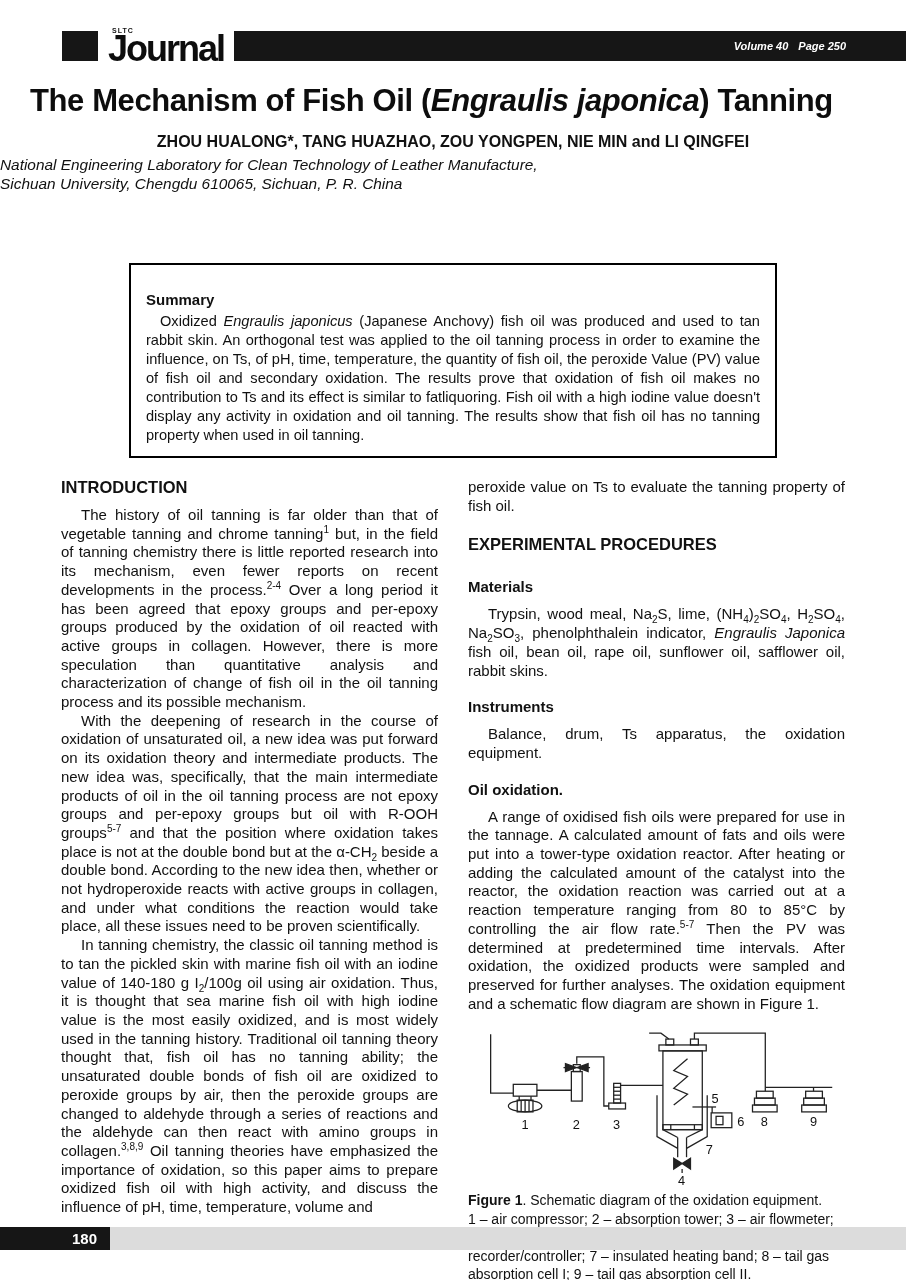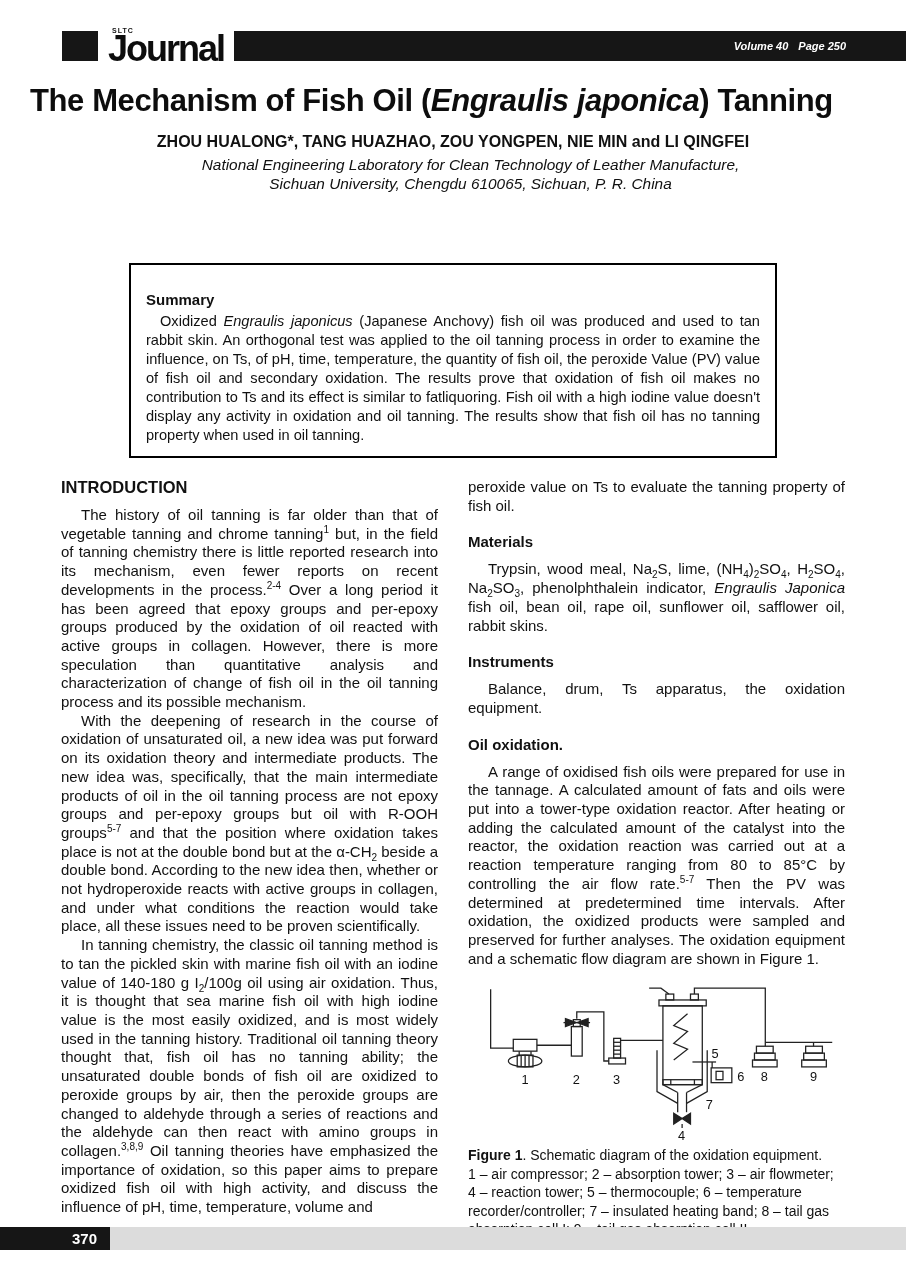--- a/index.html
+++ b/index.html
@@ -13,21 +13,21 @@
   .bar-left{width:36px;background:#161616;}
   .logo-box{width:136px;position:relative;background:#fff;}
   .logo-small{position:absolute;top:-4px;left:14px;font-size:7px;font-weight:bold;letter-spacing:1px;color:#111;}
   .logo-main{position:absolute;top:-3px;left:10px;font-size:36px;font-weight:bold;letter-spacing:-2px;color:#0d0d0d;}
   .bar-right{flex:1;background:#161616;display:flex;align-items:center;justify-content:flex-end;padding-right:60px;}
   .volume-text{color:#fff;font-style:italic;font-weight:bold;font-size:11px;}
   .volume-text span{margin-left:10px;}
   
   .paper-title{margin:22px 30px 0;text-align:left;font-size:31px;font-weight:bold;letter-spacing:-0.4px;color:#0d0d0d;}
   .authors{margin-top:14px;text-align:center;font-weight:bold;font-size:16px;}
-  .affiliation{margin-top:4px;text-align:center;font-style:italic;font-size:15.4px;line-height:19px;padding-left:35px;}
+  .affiliation{margin-top:4px;font-style:italic;font-size:15.4px;line-height:19px;}
   
   .summary-box{width:614px;margin:70px auto 0;border:2px solid #000;padding:26px 15px 11px;}
   .summary-heading{font-weight:bold;font-size:15px;margin:0 0 4px;}
   .summary-body{font-size:14.6px;line-height:19px;text-align:justify;text-indent:14px;margin:0;}
   
   .columns{margin:20px 61px 0;display:grid;grid-template-columns:1fr 1fr;column-gap:30px;}
   .col{min-width:0;}
   h2.section{font-size:16.5px;font-weight:bold;margin:0 0 9px;}
   h2.section-mid{font-size:16.5px;font-weight:bold;margin:20px 0 24px;}
   h3.subsection{font-size:15px;font-weight:bold;margin:18px 0 10px;}
@@ -82,20 +82,21 @@
   <div class="col">
     <h2 class="section">INTRODUCTION</h2>
     <p class="para"><span>The history of oil tanning is far older than that of vegetable tanning and chrome tanning</span><sup>1</sup><span> but, in the field of tanning chemistry there is little reported research into its mechanism, even fewer reports on recent developments in the process.</span><sup>2-4</sup><span> Over a long period it has been agreed that epoxy groups and per-epoxy groups produced by the oxidation of oil reacted with active groups in collagen. However, there is more speculation than quantitative analysis and characterization of change of fish oil in the oil tanning process and its possible mechanism.</span></p>
     <p class="para"><span>With the deepening of research in the course of oxidation of unsaturated oil, a new idea was put forward on its oxidation theory and intermediate products. The new idea was, specifically, that the main intermediate products of oil in the oil tanning process are not epoxy groups and per-epoxy groups but oil with R-OOH groups</span><sup>5-7</sup><span> and that the position where oxidation takes place is not at the double bond but at the α-CH</span><sub>2</sub><span> beside a double bond. According to the new idea then, whether or not hydroperoxide reacts with active groups in collagen, and under what conditions the reaction would take place, all these issues need to be proven scientifically.</span></p>
     <p class="para"><span>In tanning chemistry, the classic oil tanning method is to tan the pickled skin with marine fish oil with an iodine value of 140-180 g I</span><sub>2</sub><span>/100g oil using air oxidation. Thus, it is thought that sea marine fish oil with high iodine value is the most easily oxidized, and is most widely used in the tanning history. Traditional oil tanning theory thought that, fish oil has no tanning ability; the unsaturated double bonds of fish oil are oxidized to peroxide groups by air, then the peroxide groups are changed to aldehyde through a series of reactions and the aldehyde can then react with amino groups in collagen.</span><sup>3,8,9</sup><span> Oil tanning theories have emphasized the importance of oxidation, so this paper aims to prepare oxidized fish oil with high activity, and discuss the influence of pH, time, temperature, volume and</span></p>
     <p class="para noindent footnote">* Corresponding author: E-mail: zhou_hualong@yeah.net</p>
   </div>
 
   <div class="col">
     <p class="para noindent"><span>peroxide value on Ts to evaluate the tanning property of fish oil.</span></p>
+    <h2 class="section-mid">EXPERIMENTAL PROCEDURES</h2>
     <h3 class="subsection">Materials</h3>
     <p class="para"><span>Trypsin, wood meal, Na</span><sub>2</sub><span>S, lime, (NH</span><sub>4</sub><span>)</span><sub>2</sub><span>SO</span><sub>4</sub><span>, H</span><sub>2</sub><span>SO</span><sub>4</sub><span>, Na</span><sub>2</sub><span>SO</span><sub>3</sub><span>, phenolphthalein indicator, </span><i>Engraulis Japonica</i><span> fish oil, bean oil, rape oil, sunflower oil, safflower oil, rabbit skins.</span></p>
     <h3 class="subsection">Instruments</h3>
     <p class="para"><span>Balance, drum, Ts apparatus, the oxidation equipment.</span></p>
     <h3 class="subsection">Oil oxidation.</h3>
     <p class="para"><span>A range of oxidised fish oils were prepared for use in the tannage. A calculated amount of fats and oils were put into a tower-type oxidation reactor. After heating or adding the calculated amount of the catalyst into the reactor, the oxidation reaction was carried out at a reaction temperature ranging from 80 to 85°C by controlling the air flow rate.</span><sup>5-7</sup><span> Then the PV was determined at predetermined time intervals. After oxidation, the oxidized products were sampled and preserved for further analyses. The oxidation equipment and a schematic flow diagram are shown in Figure 1.</span></p>
 
     <div class="figure-wrap">
       <svg class="figure-svg" width="379" height="162" viewBox="0 0 385 162" fill="none" stroke="#222" stroke-width="1.3">
 
@@ -198,16 +199,16 @@
       <div class="figure-caption">
         <div><b>Figure 1</b><span>. Schematic diagram of the oxidation equipment.</span></div>
         <div><span>1 – air compressor; 2 – absorption tower; 3 – air flowmeter; 4 – reaction tower; 5 – thermocouple; 6 – temperature recorder/controller; 7 – insulated heating band; 8 – tail gas absorption cell I; 9 – tail gas absorption cell II.</span></div>
       </div>
     </div>
   </div>
 </div>
 
 <div class="footer">
   <div class="footer-black">
-    <span>370</span>
+    <span>180</span>
   </div>
   <div class="footer-gray"></div>
 </div>
 
 </body></html>

